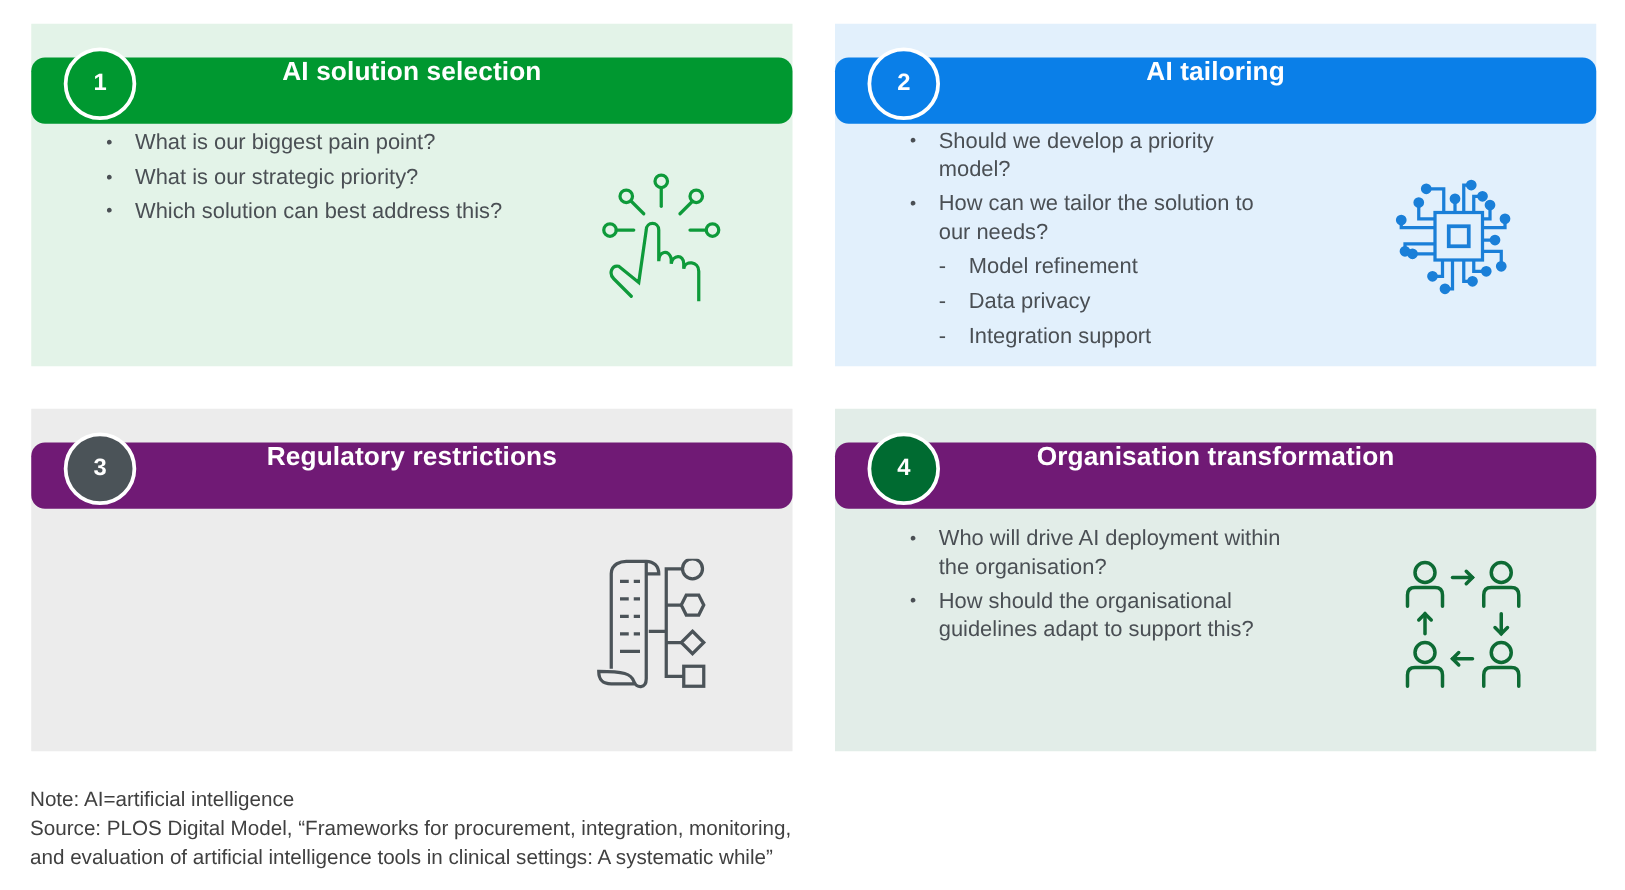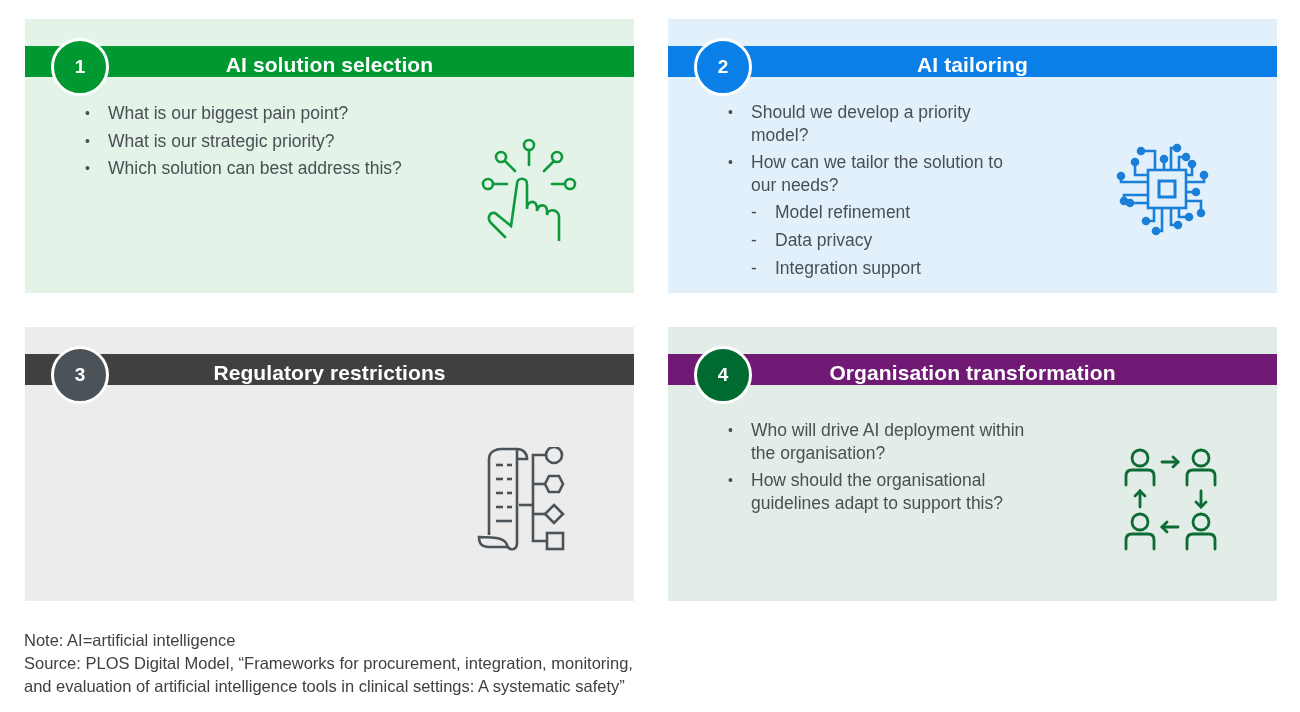--- a/index.html
+++ b/index.html
@@ -5,21 +5,21 @@
   * { box-sizing: border-box; margin: 0; padding: 0; }
   html, body { width: 1300px; height: 712px; background: #ffffff; overflow: hidden; }
   body { font-family: "Liberation Sans", "DejaVu Sans", sans-serif; color: #4a4f54; position: relative; }
 
   .panel { position: absolute; width: 609px; height: 274px; }
   .panel.p1 { left: 25px; top: 19px; background: #e3f3e8; }
   .panel.p2 { left: 668px; top: 19px; background: #e2f0fc; }
   .panel.p3 { left: 25px; top: 327px; background: #ececec; }
   .panel.p4 { left: 668px; top: 327px; background: #e2ede8; }
 
-  .band { position: absolute; left: 0; right: 0; top: 27px; height: 31px; display: flex; align-items: flex-end; justify-content: center; }
+  .band { position: absolute; left: 0; right: 0; top: 27px; height: 53px; display: flex; align-items: flex-start; justify-content: center; border-radius: 11px; }
   .band-title { color: #ffffff; font-weight: bold; font-size: 21px; letter-spacing: 0.1px; padding-left: 0; }
   .p1 .band-title { padding-left: 0; }
 
   .badge { position: absolute; left: 26px; top: 19px; width: 58px; height: 58px; border-radius: 50%; border: 3px solid #ffffff; display: flex; align-items: center; justify-content: center; color: #ffffff; font-weight: bold; font-size: 19px; }
 
   .content { position: absolute; left: 58px; top: 82px; width: 340px; font-size: 17.5px; line-height: 22.5px; color: #4a4f54; }
   .bullet { position: relative; padding-left: 25px; margin-bottom: 5px; }
   .bullet::before { content: "•"; position: absolute; left: 2px; top: 0; font-size: 14px; }
   .sub { position: relative; padding-left: 49px; margin-bottom: 5.5px; }
   .sub::before { content: "-"; position: absolute; left: 25px; top: 0; }
@@ -106,21 +106,21 @@
     <polyline points="48,71 48,94 42,94"></polyline>
       <circle cx="42" cy="94" r="3" fill="#1a7fd8"></circle>
     <polyline points="57,71 57,88 64,88"></polyline>
       <circle cx="64" cy="88" r="3" fill="#1a7fd8"></circle>
     <polyline points="65,71 65,80 75,80"></polyline>
       <circle cx="75" cy="80" r="3" fill="#1a7fd8"></circle>
   </svg>
 </div>
 
 <div class="panel p3">
-  <div class="band" style="background:#404040;">
+  <div class="band" style="background:#701a75;">
     <span class="band-title">Regulatory restrictions</span>
   </div>
   <div class="badge" style="background:#4b5358;">3</div>
   <svg class="icon" width="104" height="108" viewBox="0 0 104 108" style="top:120px;left:452px;" fill="none" stroke="#4b5358" stroke-width="2.6">
     <path d="M12 88 L12 12 C12 4 20 2 24 2 L40 2 C46 2 50 6 50 12 L40 12"></path>
     <path d="M40 2 L40 96 C40 104 32 104 30 98 C28 92 22 90 2 90 C2 98 6 100 12 100 L32 100"></path>
     <line x1="19" y1="18" x2="26" y2="18"></line>
       <line x1="30" y1="18" x2="35" y2="18"></line>
     <line x1="19" y1="32" x2="26" y2="32"></line>
       <line x1="30" y1="32" x2="35" y2="32"></line>
@@ -170,14 +170,14 @@
     <line x1="54" y1="80" x2="38" y2="80"></line>
       <polyline points="43,75 38,80 43,85"></polyline>
     <line x1="16" y1="60" x2="16" y2="44"></line>
       <polyline points="11,49 16,44 21,49"></polyline>
   </svg>
 </div>
 
 <div class="footer">
   <div>Note: AI=artificial intelligence</div>
   <div>Source: PLOS Digital Model, “Frameworks for procurement, integration, monitoring,</div>
-  <div>and evaluation of artificial intelligence tools in clinical settings: A systematic safety”</div>
+  <div>and evaluation of artificial intelligence tools in clinical settings: A systematic while”</div>
 </div>
 
 </body></html>

